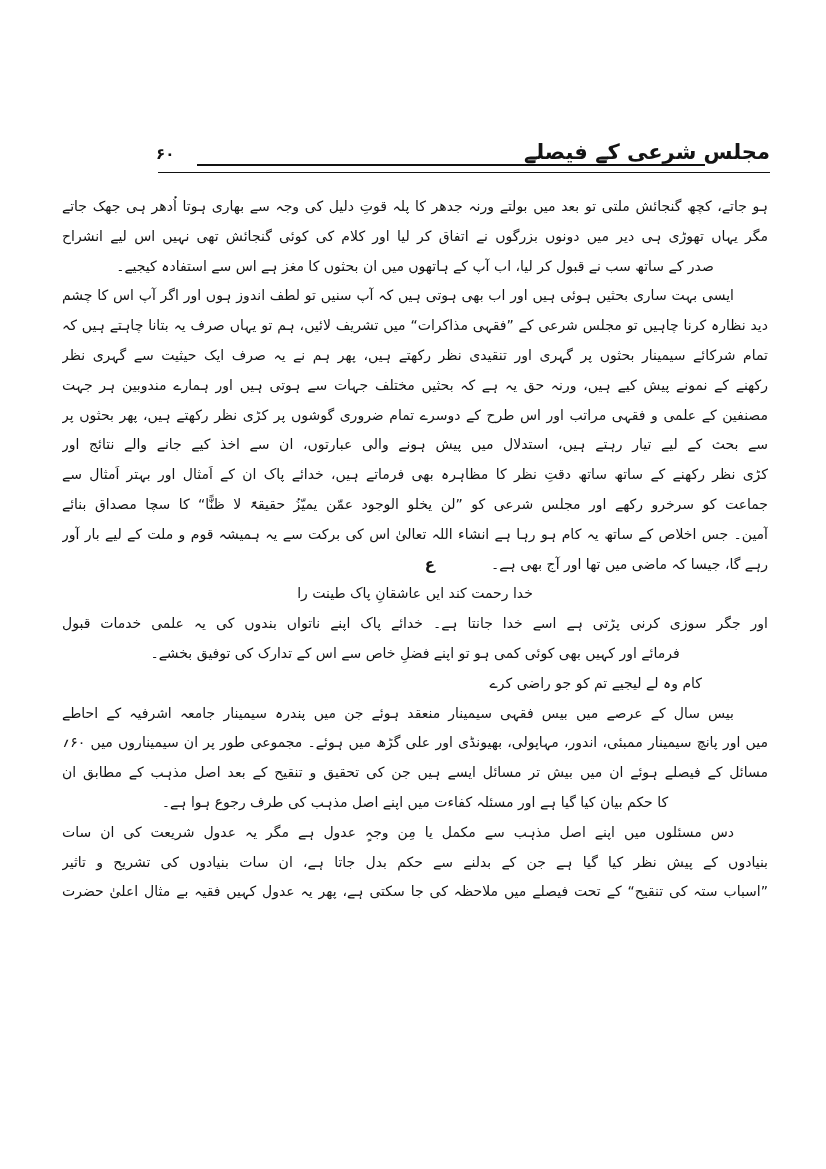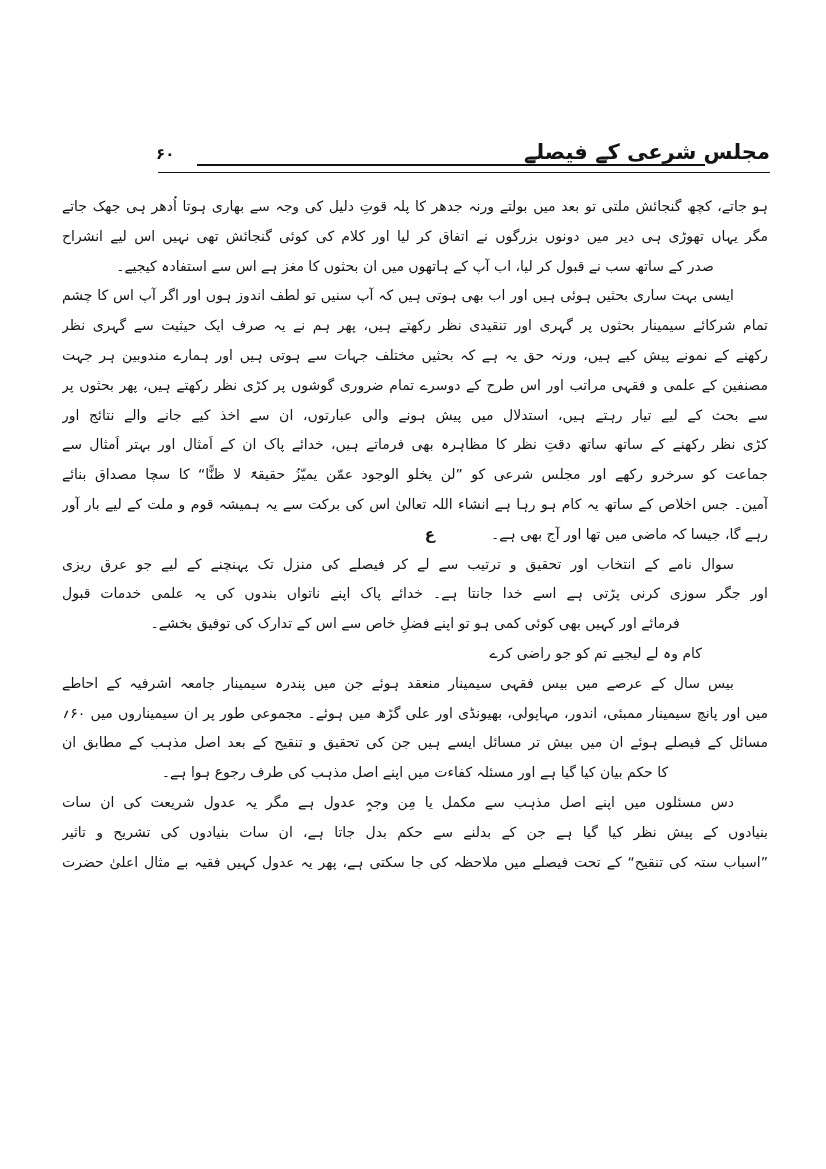--- a/index.html
+++ b/index.html
@@ -90,32 +90,33 @@
     <div class="page-number">۶۰</div>
     <div class="rule-top"></div>
     <div class="rule-bottom"></div>
   </div>
 
   <div class="body-text">
       <div class="line j">ہو جاتے، کچھ گنجائش ملتی تو بعد میں بولتے ورنہ جدھر کا پلہ قوتِ دلیل کی وجہ سے بھاری ہوتا اُدھر ہی جھک جاتے</div>
       <div class="line j">مگر یہاں تھوڑی ہی دیر میں دونوں بزرگوں نے اتفاق کر لیا اور کلام کی کوئی گنجائش تھی نہیں اس لیے انشراح</div>
       <div class="line end">صدر کے ساتھ سب نے قبول کر لیا، اب آپ کے ہاتھوں میں ان بحثوں کا مغز ہے اس سے استفادہ کیجیے۔</div>
       <div class="line jf">ایسی بہت ساری بحثیں ہوئی ہیں اور اب بھی ہوتی ہیں کہ آپ سنیں تو لطف اندوز ہوں اور اگر آپ اس کا چشم</div>
+      <div class="line j">دید نظارہ کرنا چاہیں تو مجلس شرعی کے ”فقہی مذاکرات“ میں تشریف لائیں، ہم تو یہاں صرف یہ بتانا چاہتے ہیں کہ</div>
       <div class="line j">تمام شرکائے سیمینار بحثوں پر گہری اور تنقیدی نظر رکھتے ہیں، پھر ہم نے یہ صرف ایک حیثیت سے گہری نظر</div>
       <div class="line j">رکھنے کے نمونے پیش کیے ہیں، ورنہ حق یہ ہے کہ بحثیں مختلف جہات سے ہوتی ہیں اور ہمارے مندوبین ہر جہت</div>
       <div class="line j">مصنفین کے علمی و فقہی مراتب اور اس طرح کے دوسرے تمام ضروری گوشوں پر کڑی نظر رکھتے ہیں، پھر بحثوں پر</div>
       <div class="line j">سے بحث کے لیے تیار رہتے ہیں، استدلال میں پیش ہونے والی عبارتوں، ان سے اخذ کیے جانے والے نتائج اور</div>
       <div class="line j">کڑی نظر رکھنے کے ساتھ ساتھ دقتِ نظر کا مظاہرہ بھی فرماتے ہیں، خدائے پاک ان کے اَمثال اور بہتر اَمثال سے</div>
       <div class="line j">جماعت کو سرخرو رکھے اور مجلس شرعی کو ”لن یخلو الوجود عمّن یمیّزُ حقیقۃً لا ظنًّا“ کا سچا مصداق بنائے</div>
       <div class="line j">آمین۔ جس اخلاص کے ساتھ یہ کام ہو رہا ہے انشاء اللہ تعالیٰ اس کی برکت سے یہ ہمیشہ قوم و ملت کے لیے بار آور</div>
       <div class="line marker">
         <span>رہے گا، جیسا کہ ماضی میں تھا اور آج بھی ہے۔</span>
         <span class="misra-marker">ع</span>
       </div>
-      <div class="line jf">سوال نامے کے انتخاب اور تحقیق و ترتیب سے لے کر فیصلے کی منزل تک پہنچنے کے لیے جو عرق ریزی</div>
+      <div class="line verse1">خدا رحمت کند ایں عاشقانِ پاک طینت را</div>
       <div class="line j">اور جگر سوزی کرنی پڑتی ہے اسے خدا جانتا ہے۔ خدائے پاک اپنے ناتواں بندوں کی یہ علمی خدمات قبول</div>
       <div class="line end">فرمائے اور کہیں بھی کوئی کمی ہو تو اپنے فضلِ خاص سے اس کے تدارک کی توفیق بخشے۔</div>
       <div class="line verse2">
         <span>کام وہ لے لیجیے تم کو جو راضی کرے</span>
       </div>
       <div class="line jf">بیس سال کے عرصے میں بیس فقہی سیمینار منعقد ہوئے جن میں پندرہ سیمینار جامعہ اشرفیہ کے احاطے</div>
       <div class="line j">میں اور پانچ سیمینار ممبئی، اندور، مہاپولی، بھیونڈی اور علی گڑھ میں ہوئے۔ مجموعی طور پر ان سیمیناروں میں ۶۰؍</div>
       <div class="line j">مسائل کے فیصلے ہوئے ان میں بیش تر مسائل ایسے ہیں جن کی تحقیق و تنقیح کے بعد اصل مذہب کے مطابق ان</div>
       <div class="line end">کا حکم بیان کیا گیا ہے اور مسئلہ کفاءت میں اپنے اصل مذہب کی طرف رجوع ہوا ہے۔</div>
       <div class="line jf">دس مسئلوں میں اپنے اصل مذہب سے مکمل یا مِن وجہٍ عدول ہے مگر یہ عدول شریعت کی ان سات</div>

